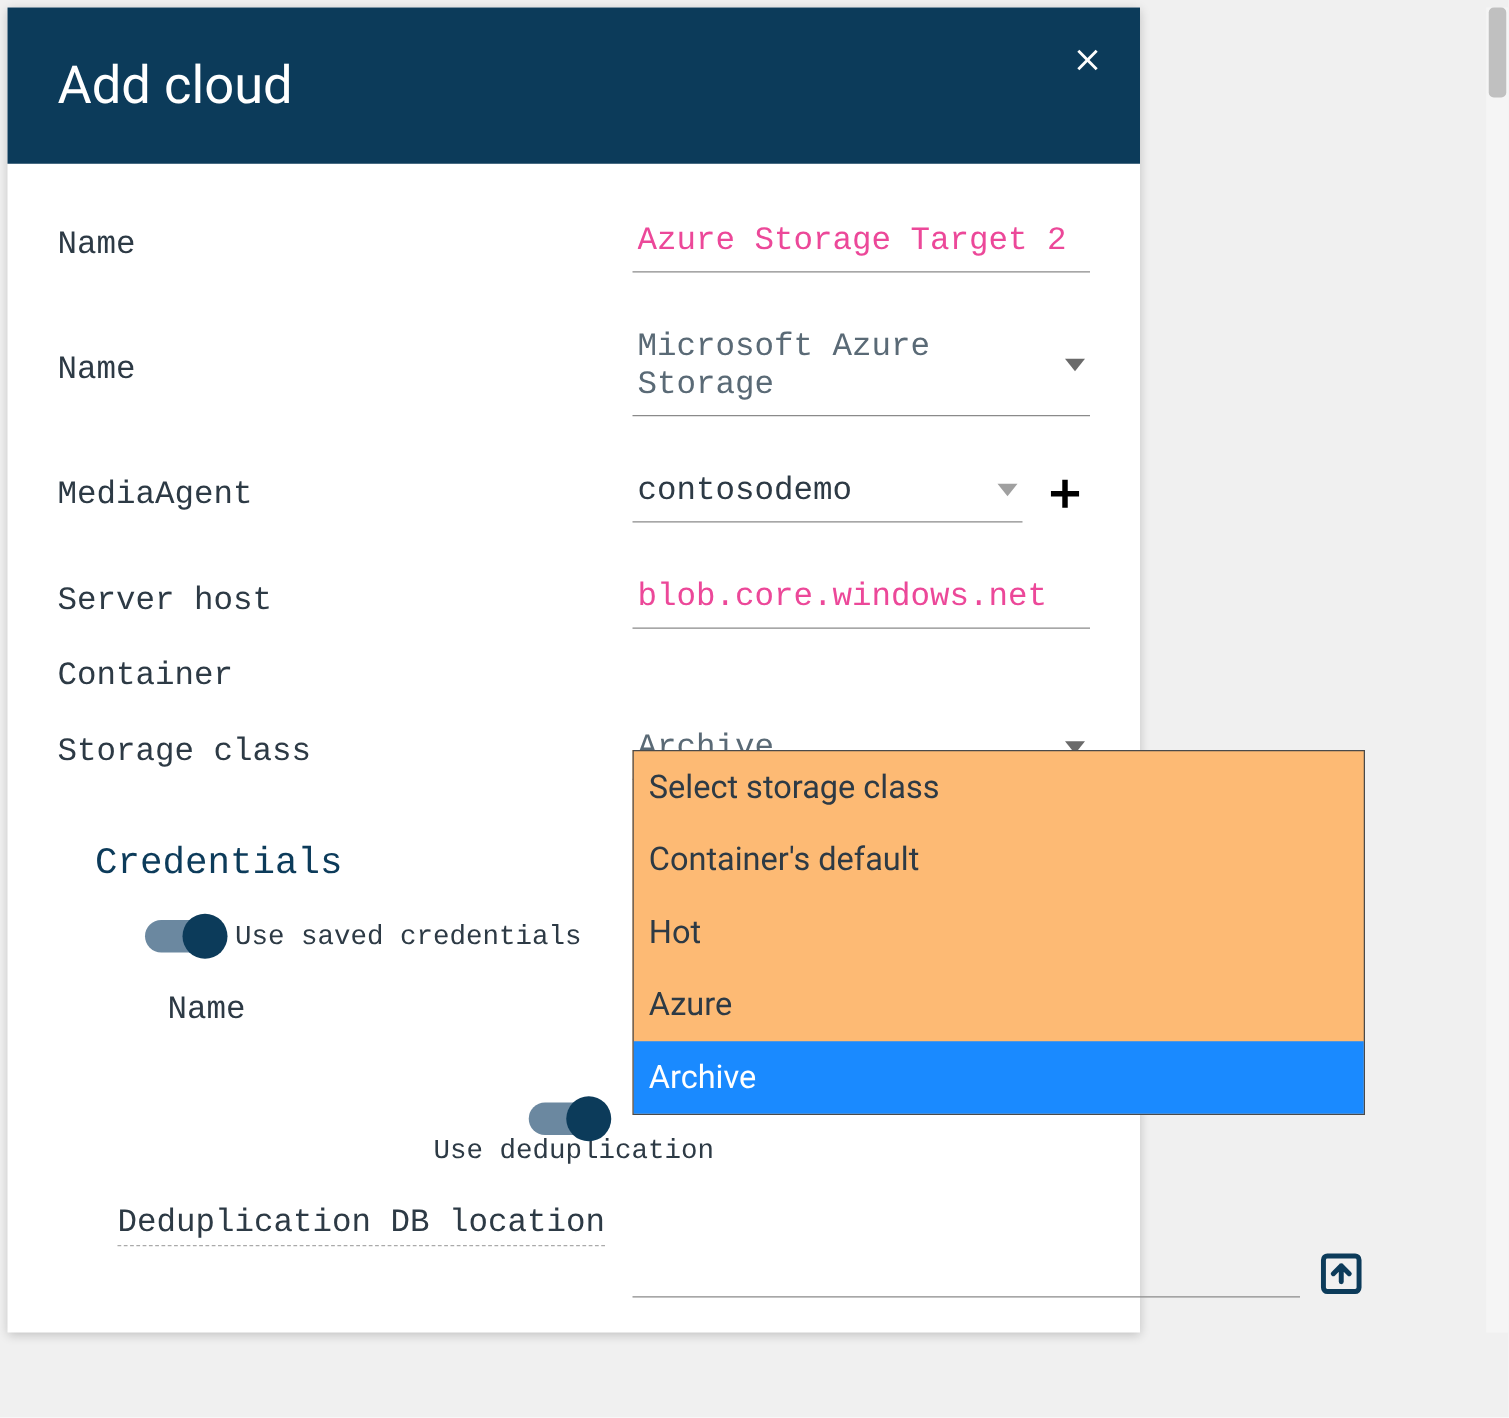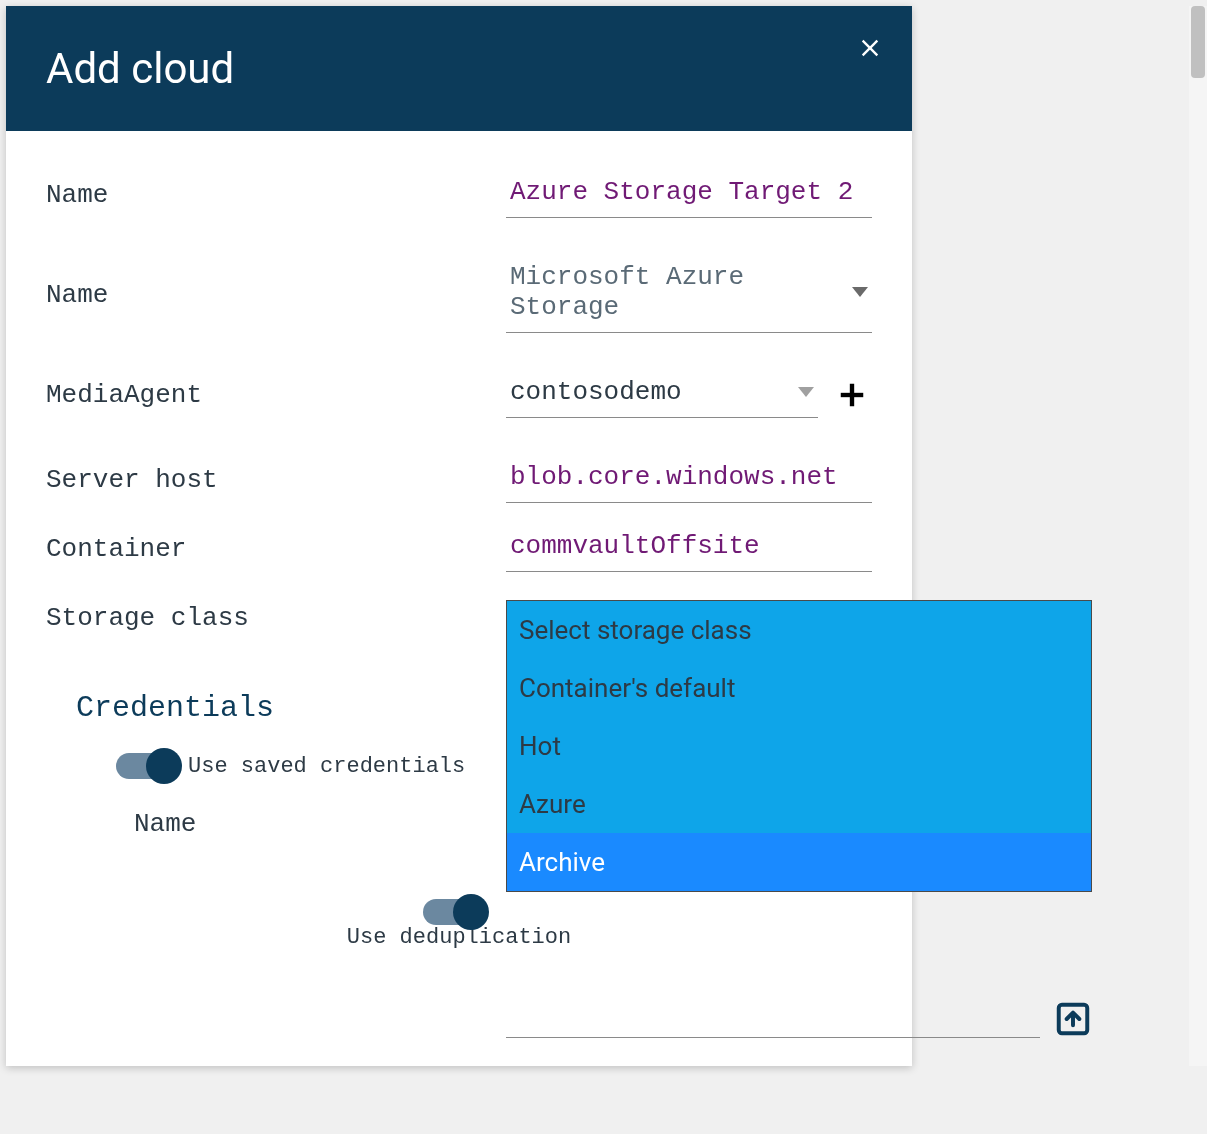--- a/index.html
+++ b/index.html
@@ -65,21 +65,21 @@
       flex: 1;
       display: flex;
       align-items: center;
       gap: 14px;
     }
     .underline-input {
       flex: 1;
       border: none;
       border-bottom: 1px solid #8a8a8a;
       font-size: 26px;
-      color: #701a75;
+      color: #ec4899;
       padding: 6px 4px 10px 4px;
       background: transparent;
       outline: none;
       font-family: inherit;
     }
     .underline-select {
       flex: 1;
       border-bottom: 1px solid #8a8a8a;
       font-size: 26px;
       color: #5a6a76;
@@ -104,21 +104,21 @@
       flex-shrink: 0;
     }
     .plus-btn svg { width: 30px; height: 30px; }
 
     .dropdown-panel {
       position: absolute;
       left: 500px;
       top: 594px;
       width: 586px;
       border: 1px solid #4a4a4a;
-      background: #0ea5e9;
+      background: #fdba74;
       z-index: 10;
     }
     .dropdown-item {
       font-size: 26px;
       color: #2d3a45;
       padding: 14px 12px;
       cursor: pointer;
     }
     .dropdown-item.selected {
       background: #1a8aff;
@@ -272,23 +272,20 @@
 
     <div class="form-row tight">
       <div class="form-label">Server host</div>
       <div class="form-control-wrap">
         <input class="underline-input" value="blob.core.windows.net" style="">
       </div>
     </div>
 
     <div class="form-row tight">
       <div class="form-label">Container</div>
-      <div class="form-control-wrap">
-        <input class="underline-input" value="commvaultOffsite" style="">
-      </div>
     </div>
 
     <div class="form-row tight" style="margin-bottom:10px;">
       <div class="form-label">Storage class</div>
       <div class="form-control-wrap">
         <div class="underline-select">
           <span>Archive</span>
           <span class="caret-down"></span>
         </div>
       </div>
@@ -307,20 +304,23 @@
       <span class="cred-name-label">Name</span>
     </div>
 
     <div class="toggle-row" style="margin-top:60px;flex-direction:column;">
       <div class="toggle">
         <div class="toggle-knob"></div>
       </div>
       <span class="toggle-label">Use deduplication</span>
     </div>
 
+    <div class="dedup-label-row">
+      <span class="dashed-label">Deduplication DB location</span>
+    </div>
 
   </div>
 
   <div class="dropdown-panel">
     <div class="dropdown-item">Select storage class</div>
     <div class="dropdown-item">Container's default</div>
     <div class="dropdown-item">Hot</div>
     <div class="dropdown-item">Azure</div>
     <div class="dropdown-item selected">Archive</div>
   </div>

